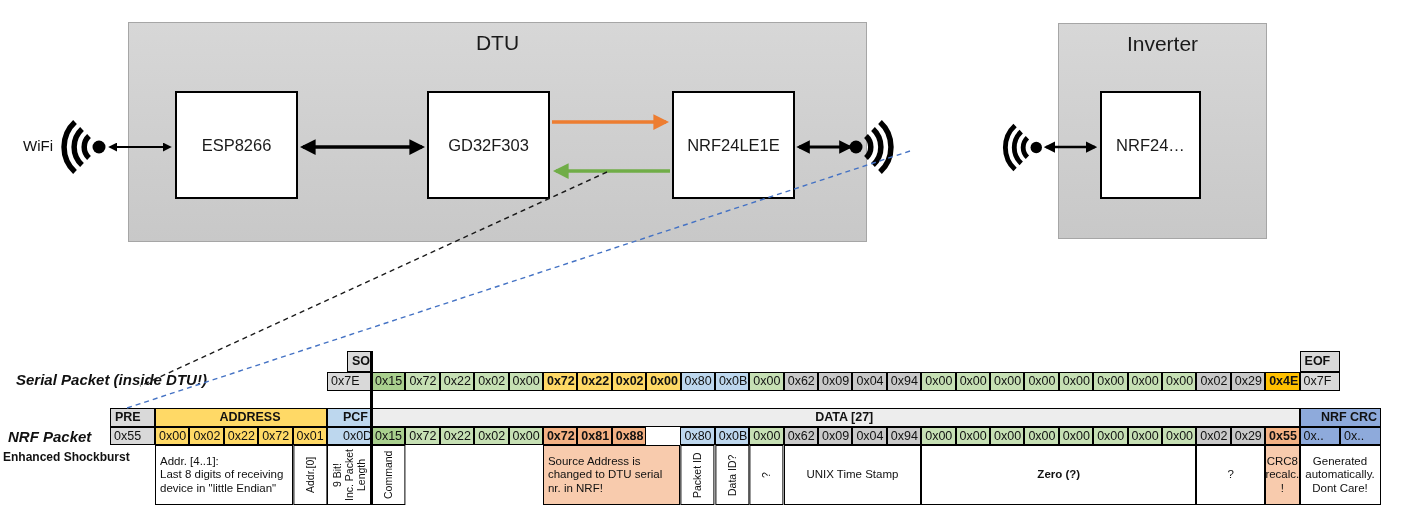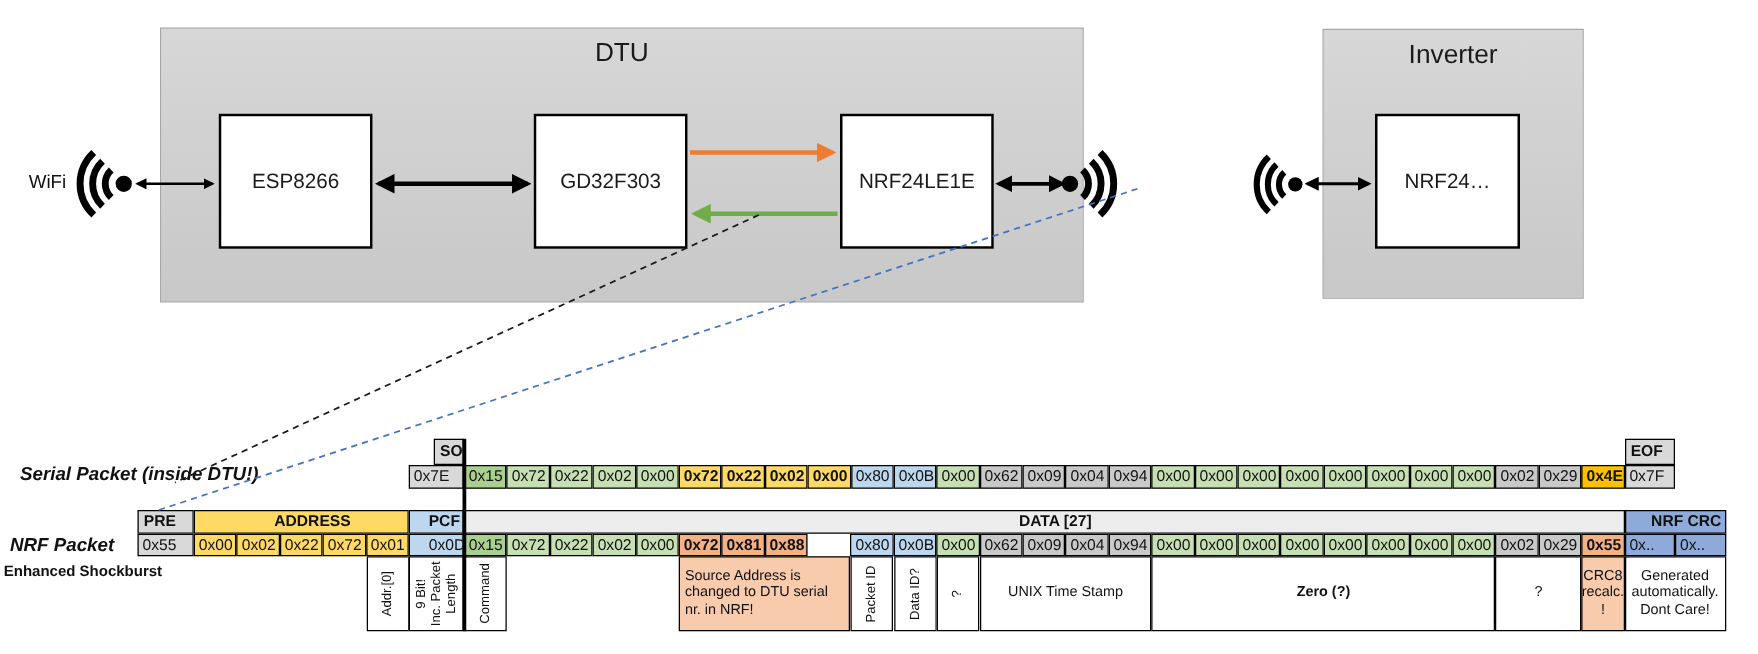--- a/index.html
+++ b/index.html
@@ -23,21 +23,21 @@
     text-align:center;font-size:21px;color:#1a1a1a;
   }
   .component-box{
     position:absolute;background:#fff;border:2.5px solid #000;
     display:flex;align-items:center;justify-content:center;
     font-size:16.5px;color:#1a1a1a;z-index:2;box-sizing:border-box;
   }
   #esp-box{left:175px;top:91px;width:123px;height:108px;}
   #gd-box{left:427px;top:91px;width:123px;height:108px;}
   #nrfle-box{left:672px;top:91px;width:123px;height:108px;}
-  #inv-nrf-box{left:1100px;top:91px;width:116px;height:108px;}
+  #inv-nrf-box{left:1100px;top:91px;width:101px;height:108px;}
   #wifi-label{position:absolute;left:23px;top:137px;font-size:15px;z-index:2;}
   .wifi{position:absolute;z-index:2;}
   #wifi-left{left:58px;top:117px;width:52px;height:60px;}
   #wifi-dtu-right{left:845px;top:117px;width:52px;height:60px;transform:scaleX(-1);}
   #wifi-inverter{left:1000px;top:121px;width:46px;height:53px;}
   
   #overlay{position:absolute;left:0;top:0;z-index:3;pointer-events:none;}
   
   .pkt-label{position:absolute;font-size:15px;font-weight:bold;font-style:italic;z-index:2;white-space:nowrap;}
   #serial-label{left:16px;top:371px;}
@@ -221,20 +221,23 @@
     <div class="cell val" style="grid-area: 2 / 27; background: rgb(198, 224, 180);">0x00</div>
     <div class="cell val" style="grid-area: 2 / 28; background: rgb(198, 224, 180);">0x00</div>
     <div class="cell val" style="grid-area: 2 / 29; background: rgb(198, 224, 180);">0x00</div>
     <div class="cell val" style="grid-area: 2 / 30; background: rgb(198, 224, 180);">0x00</div>
     <div class="cell val" style="grid-area: 2 / 31; background: rgb(198, 224, 180);">0x00</div>
     <div class="cell val" style="grid-area: 2 / 32; background: rgb(201, 201, 201);">0x02</div>
     <div class="cell val" style="grid-area: 2 / 33; background: rgb(201, 201, 201);">0x29</div>
     <div class="cell val bold" style="grid-area: 2 / 34; background: rgb(244, 177, 131);">0x55</div>
     <div class="cell val crcb" style="grid-area: 2 / 35;">0x..</div>
     <div class="cell val crcb" style="grid-area: 2 / 36;">0x..</div>
+    <div class="cell ann left" style="grid-area: 3 / 2 / auto / span 4;">Addr. [4..1]:
+Last 8 digits of receiving
+device in "little Endian"</div>
     <div class="cell ann vert" style="grid-area: 3 / 6 / auto / span 1;">Addr.[0]</div>
     <div class="cell ann vert" style="grid-area: 3 / 7 / auto / span 1;">9 Bit!
 Inc. Packet
 Length</div>
     <div class="cell ann vert" style="grid-area: 3 / 8 / auto / span 1;">Command</div>
     <div class="cell ann left obg" style="grid-area: 3 / 13 / auto / span 4;">Source Address is
 changed to DTU serial
 nr. in NRF!</div>
     <div class="cell ann vert" style="grid-area: 3 / 17 / auto / span 1;">Packet ID</div>
     <div class="cell ann vert" style="grid-area: 3 / 18 / auto / span 1;">Data ID?</div>

